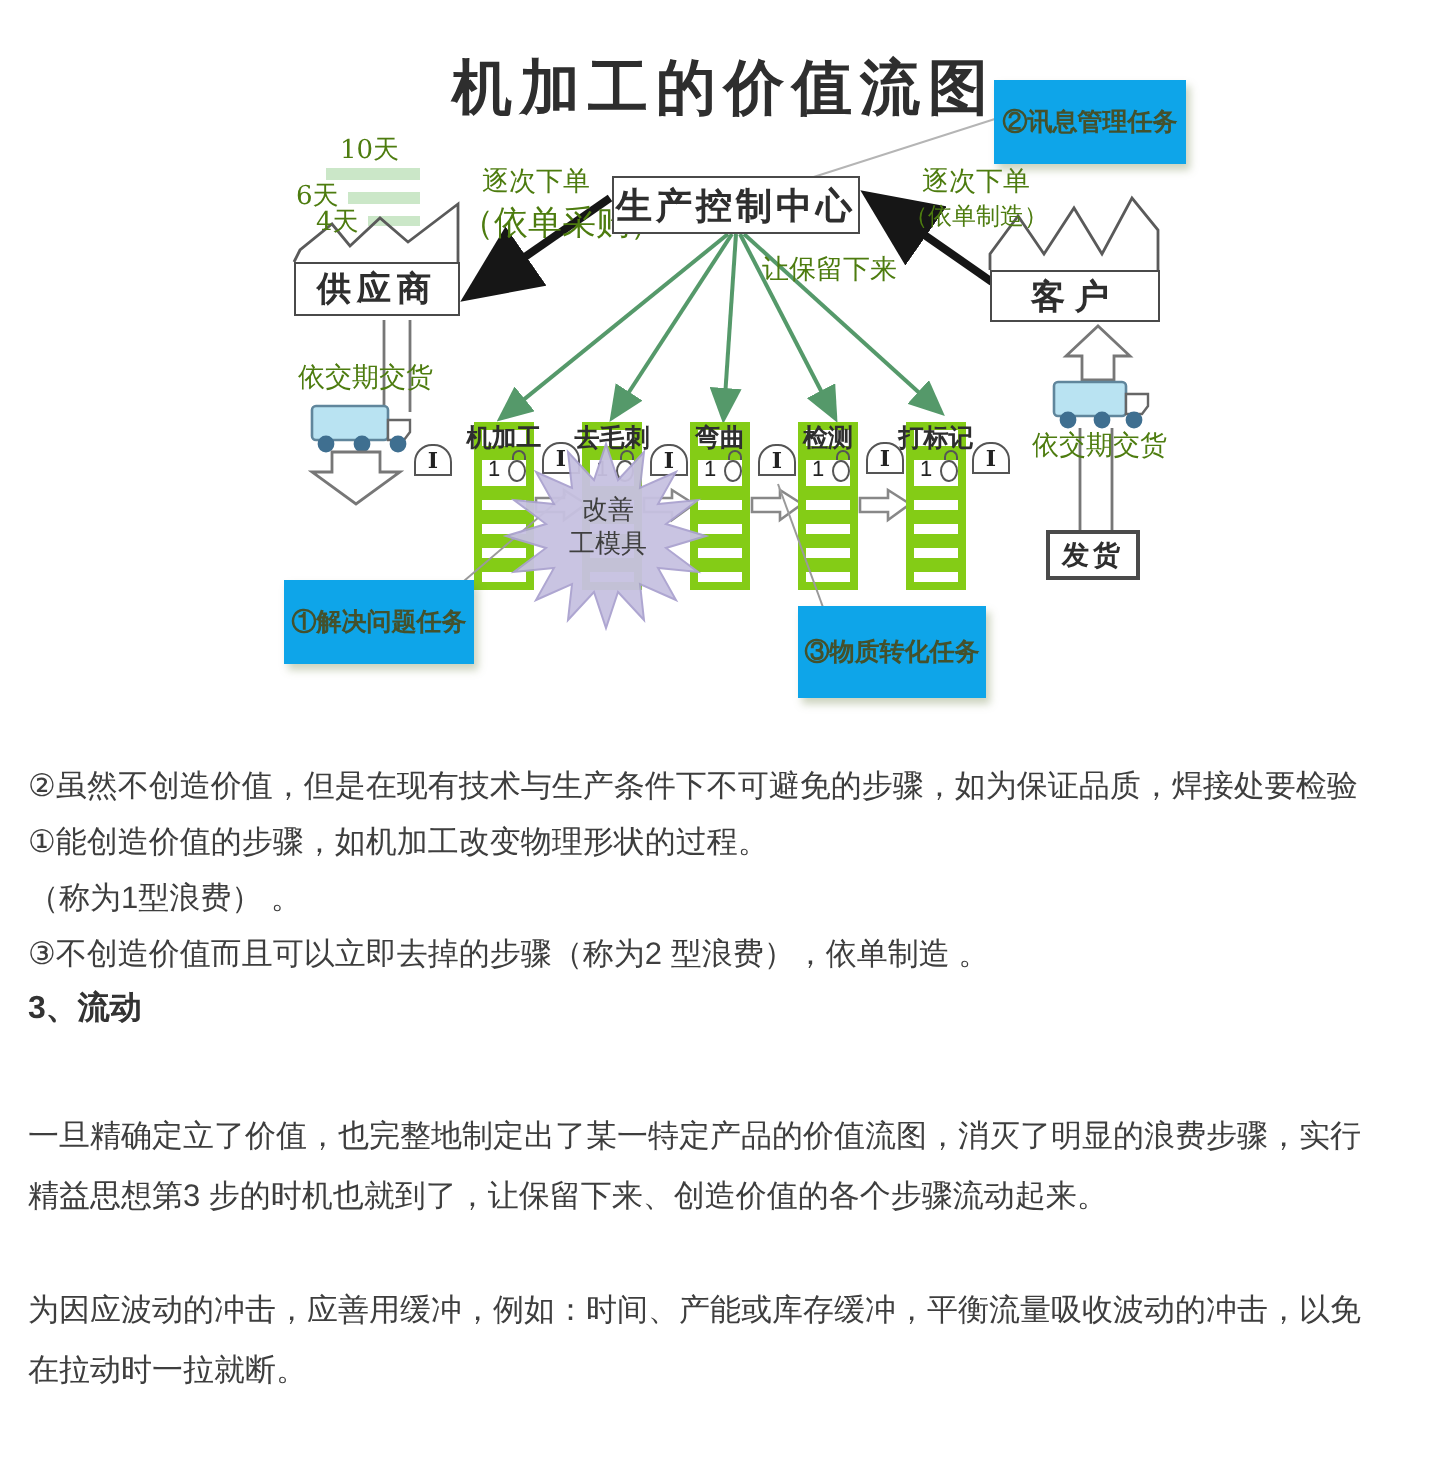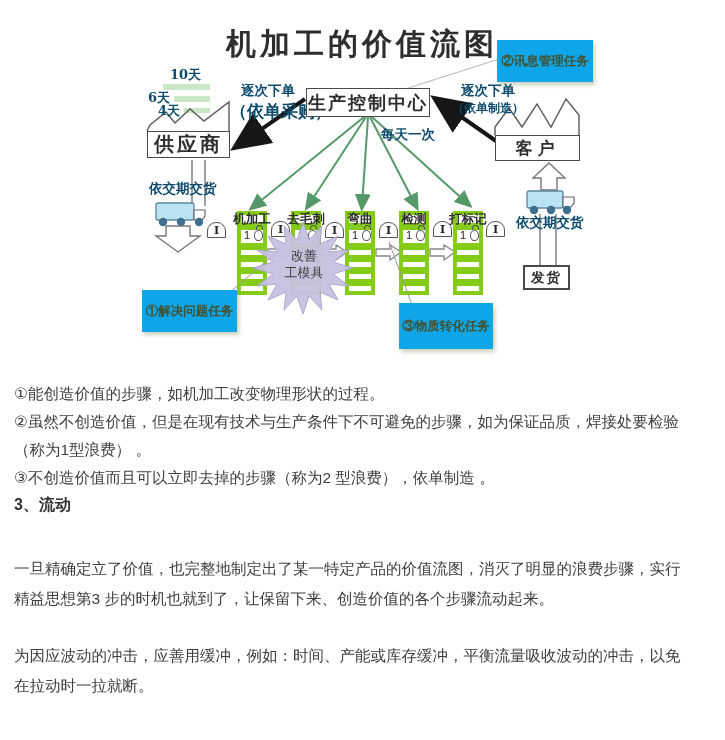--- a/index.html
+++ b/index.html
@@ -5,21 +5,21 @@
   html,body{margin:0;padding:0;background:#fff;}
   body{width:725px;height:740px;overflow:hidden;position:relative;
        font-family:"Liberation Sans","DejaVu Sans",sans-serif;}
   .abs{position:absolute;}
   .serif{font-family:"DejaVu Serif","Liberation Serif",serif;}
 
   
   .diagram{position:absolute;left:0;top:0;width:725px;height:372px;background:#fff;}
   .dg-title{left:222px;top:24px;width:280px;text-align:center;font-size:30px;font-weight:bold;
             letter-spacing:4px;color:#2e2e2e;white-space:nowrap;}
-  .lbl{font-weight:bold;color:#0c4a6e;white-space:nowrap;}
+  .lbl{font-weight:normal;color:#4d7c0f;white-space:nowrap;}
   .box{border:1.6px solid #4a4a4a;background:#fff;display:flex;align-items:center;justify-content:center;
        font-weight:bold;color:#2e2e2e;box-sizing:border-box;}
   .sticky{background:#0ea5e9;box-shadow:2px 3px 4px rgba(110,130,70,.35);display:flex;align-items:center;
           justify-content:center;font-weight:bold;font-size:12.5px;color:#44512c;white-space:nowrap;}
   .inv{width:19px;height:16px;border:1.4px solid #555;border-radius:9px 9px 0 0;background:#fff;
        display:flex;align-items:flex-end;justify-content:center;
        font-family:"DejaVu Serif",serif;font-size:11px;font-weight:bold;color:#222;line-height:13px;box-sizing:border-box;}
   .col{position:absolute;width:30px;top:212px;}
   .cell{border:4px solid #84cc16;margin-top:-1px;background:#fff;box-sizing:border-box;}
   .hd{height:16px;font-size:12.5px;font-weight:bold;color:#2e2e2e;display:flex;justify-content:center;
@@ -125,23 +125,23 @@
     <div class="lbl serif" style="font-size:13.5px;">逐次下单</div>
     <div class="lbl serif" style="font-size:17px;">（依单采购）</div>
   </div>
   <div class="abs z2" style="left:450px;top:82px;width:76px;text-align:center;">
     <div class="lbl serif" style="font-size:13.5px;">逐次下单</div>
     <div class="lbl serif" style="font-size:12px;">（依单制造）</div>
   </div>
 
   <div class="abs box serif z2" style="left:306px;top:88px;width:124px;height:29px;font-size:18px;letter-spacing:2px;">生产控制中心</div>
 
-  <div class="abs lbl serif z2" style="left:381px;top:126px;font-size:13.5px;">每天一次</div>
-
-  <div class="abs box serif z2" style="left:147px;top:131px;width:83px;height:27px;font-size:20px;letter-spacing:3px;">供应商</div>
+  <div class="abs lbl serif z2" style="left:381px;top:126px;font-size:13.5px;">让保留下来</div>
+
+  <div class="abs box serif z2" style="left:147px;top:131px;width:83px;height:27px;font-size:17px;letter-spacing:3px;">供应商</div>
   <div class="abs box serif z2" style="left:495px;top:135px;width:85px;height:26px;font-size:17px;letter-spacing:5px;">客户</div>
 
   <div class="abs lbl serif z2" style="left:149px;top:180px;font-size:13.5px;">依交期交货</div>
   <div class="abs lbl serif z2" style="left:516px;top:214px;font-size:13.5px;">依交期交货</div>
 
   <div class="abs box serif z2" style="left:523px;top:265px;width:47px;height:25px;font-size:13.5px;border-width:2.5px;letter-spacing:2px;">发货</div>
 
   <div class="abs inv z2" style="left:207px;top:222px;">I</div>
   <div class="abs inv z2" style="left:271px;top:221px;">I</div>
   <div class="abs inv z2" style="left:325px;top:222px;">I</div>
@@ -217,22 +217,22 @@
     <div>工模具</div>
   </div>
 
   <div class="abs sticky serif z5" style="left:497px;top:40px;width:96px;height:42px;">②讯息管理任务</div>
   <div class="abs sticky serif z5" style="left:142px;top:290px;width:95px;height:42px;">①解决问题任务</div>
   <div class="abs sticky serif z5" style="left:399px;top:303px;width:94px;height:46px;">③物质转化任务</div>
 </div>
 
 <div class="article">
   <div class="p1">
+    <div>②虽然不创造价值，但是在现有技术与生产条件下不可避免的步骤，如为保证品质，焊接处要检验</div>
     <div>①能创造价值的步骤，如机加工改变物理形状的过程。</div>
-    <div>②虽然不创造价值，但是在现有技术与生产条件下不可避免的步骤，如为保证品质，焊接处要检验</div>
     <div>（称为1型浪费） 。</div>
     <div>③不创造价值而且可以立即去掉的步骤（称为2 型浪费），依单制造 。</div>
   </div>
   <div class="heading">3、流动</div>
   <div class="p2">
     <div>一旦精确定立了价值，也完整地制定出了某一特定产品的价值流图，消灭了明显的浪费步骤，实行</div>
     <div>精益思想第3 步的时机也就到了，让保留下来、创造价值的各个步骤流动起来。</div>
   </div>
   <div class="p3">
     <div>为因应波动的冲击，应善用缓冲，例如：时间、产能或库存缓冲，平衡流量吸收波动的冲击，以免</div>

